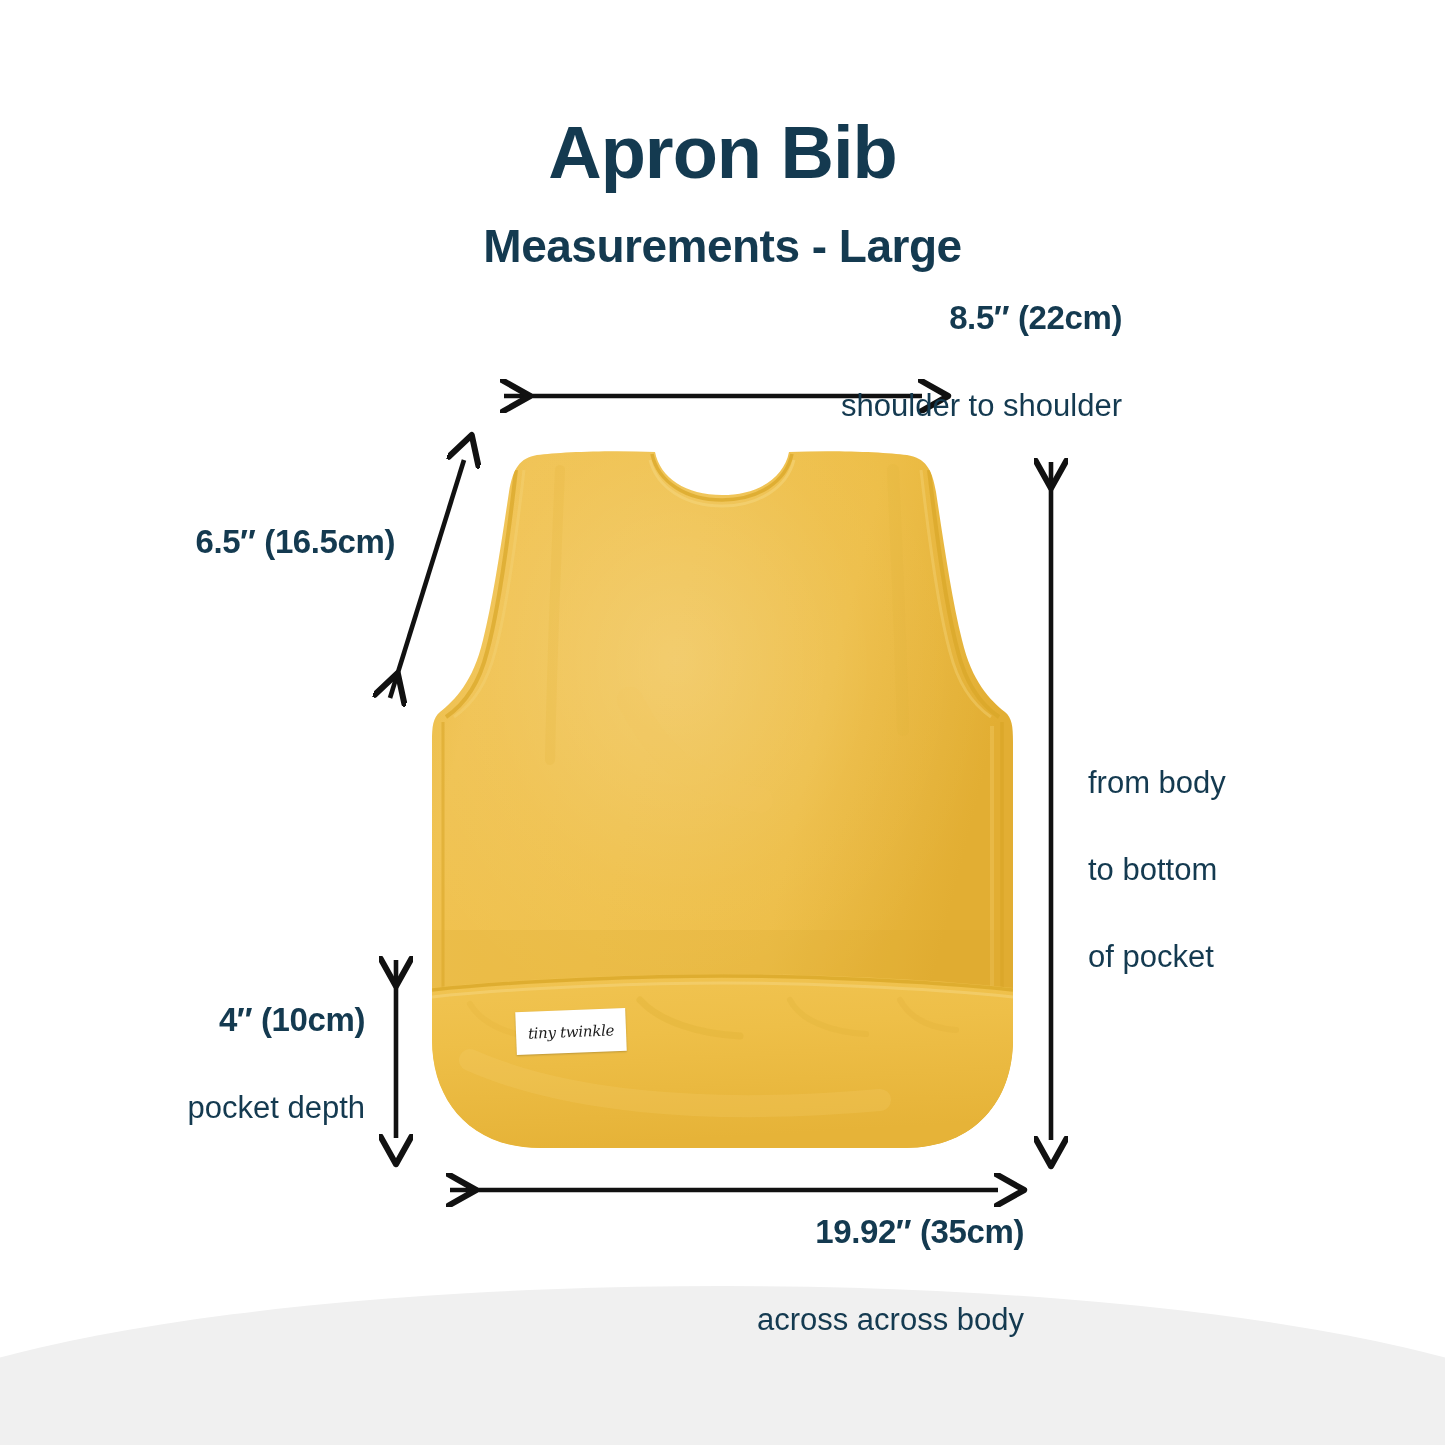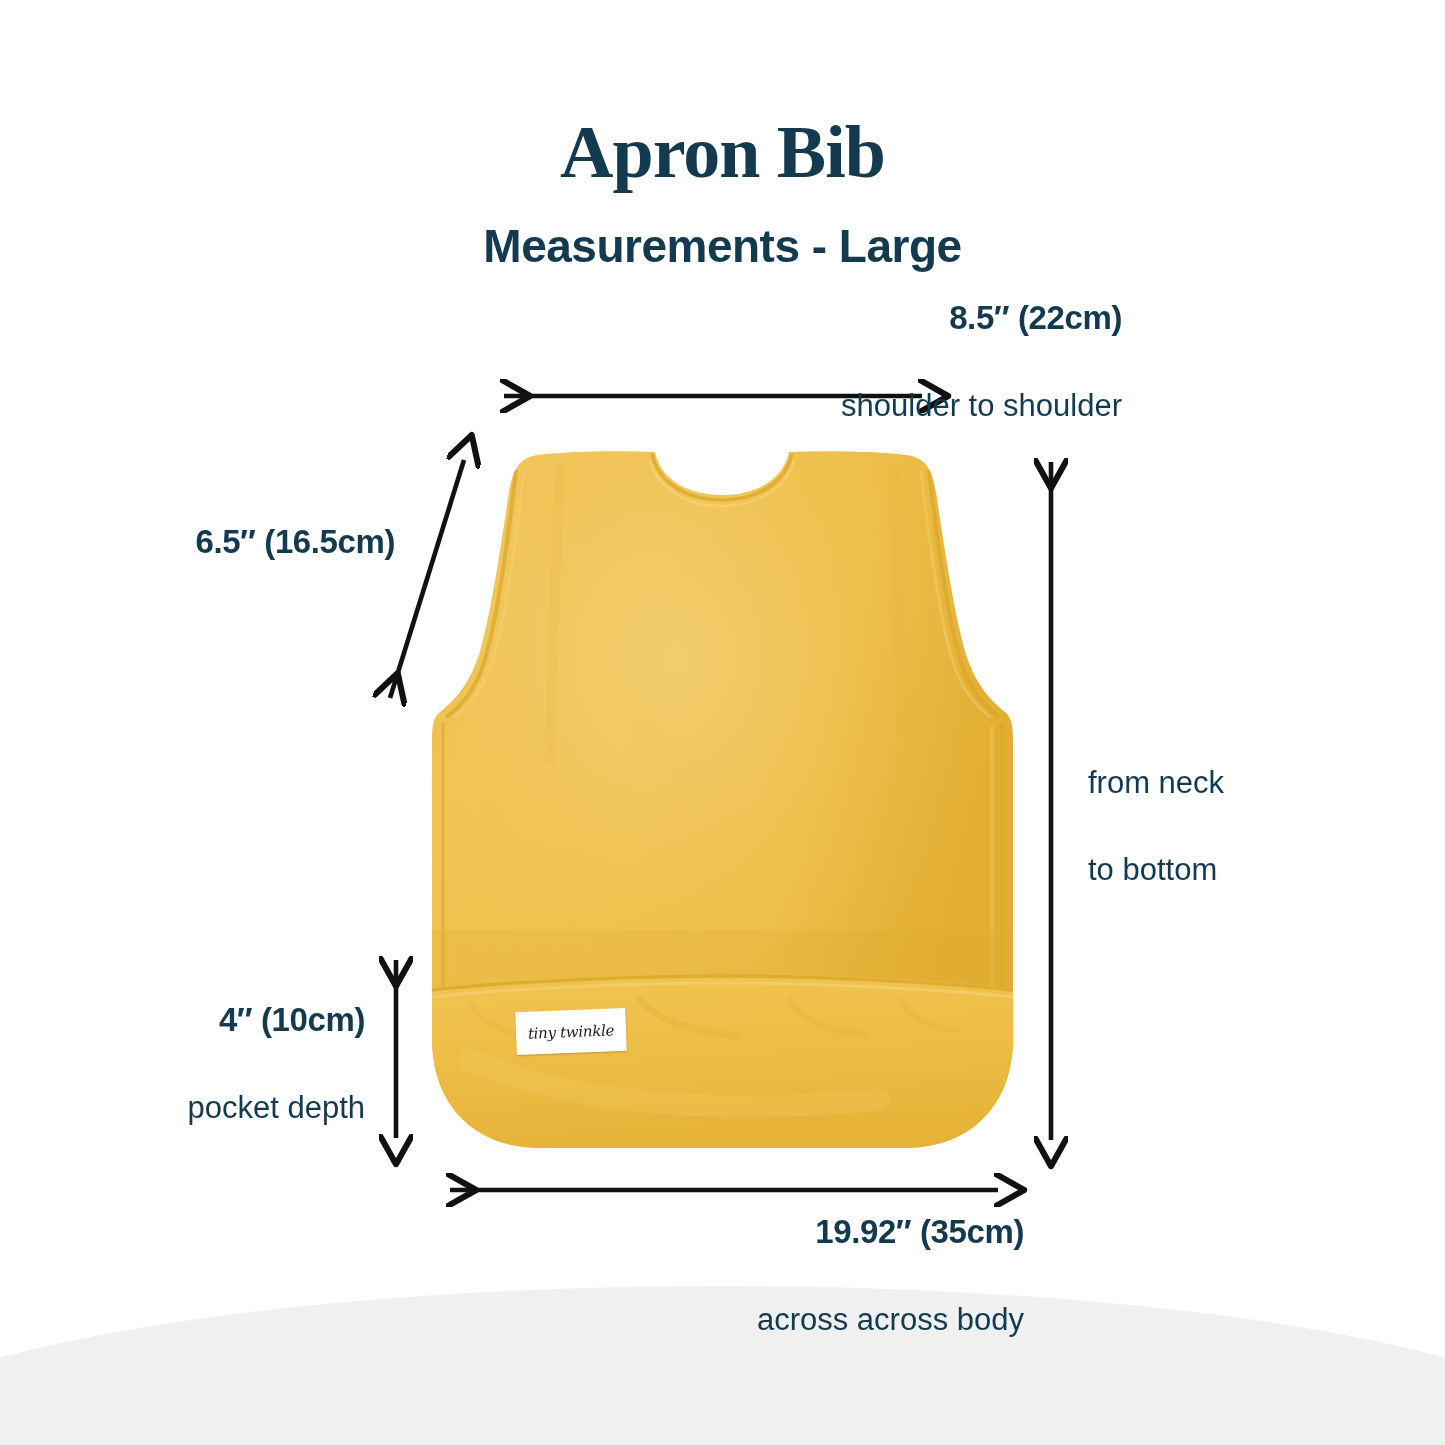--- a/index.html
+++ b/index.html
@@ -27,21 +27,21 @@
   
   .title {
     position:absolute;
     left:0; right:0;
     top:110px;
     text-align:center;
     font-size:74px;
     font-weight:bold;
     letter-spacing:-1px;
     color:#143a50;
-    font-family:Liberation Serif, serif;
+    font-family:Liberation Sans, sans-serif;
     z-index:6;
   }
   .subtitle {
     position:absolute;
     left:0; right:0;
     top:219px;
     text-align:center;
     font-size:46px;
     font-weight:bold;
     color:#143a50;
@@ -274,22 +274,23 @@
   <div class="meas center" id="m-shoulder">
     <div class="val">8.5″ (22cm)</div>
     <div class="desc">shoulder to shoulder</div>
   </div>
 
   <div class="meas center" id="m-arm">
     <div class="val">6.5″ (16.5cm)</div>
   </div>
 
   <div class="meas left" id="m-neck">
-    <div class="desc">from neck</div>
+    <div class="desc">from body</div>
     <div class="desc">to bottom</div>
+    <div class="desc">of pocket</div>
   </div>
 
   <div class="meas center" id="m-pocket">
     <div class="val">4″ (10cm)</div>
     <div class="desc">pocket depth</div>
   </div>
 
   <div class="meas center" id="m-width">
     <div class="val">19.92″ (35cm)</div>
     <div class="desc">across across body</div>

